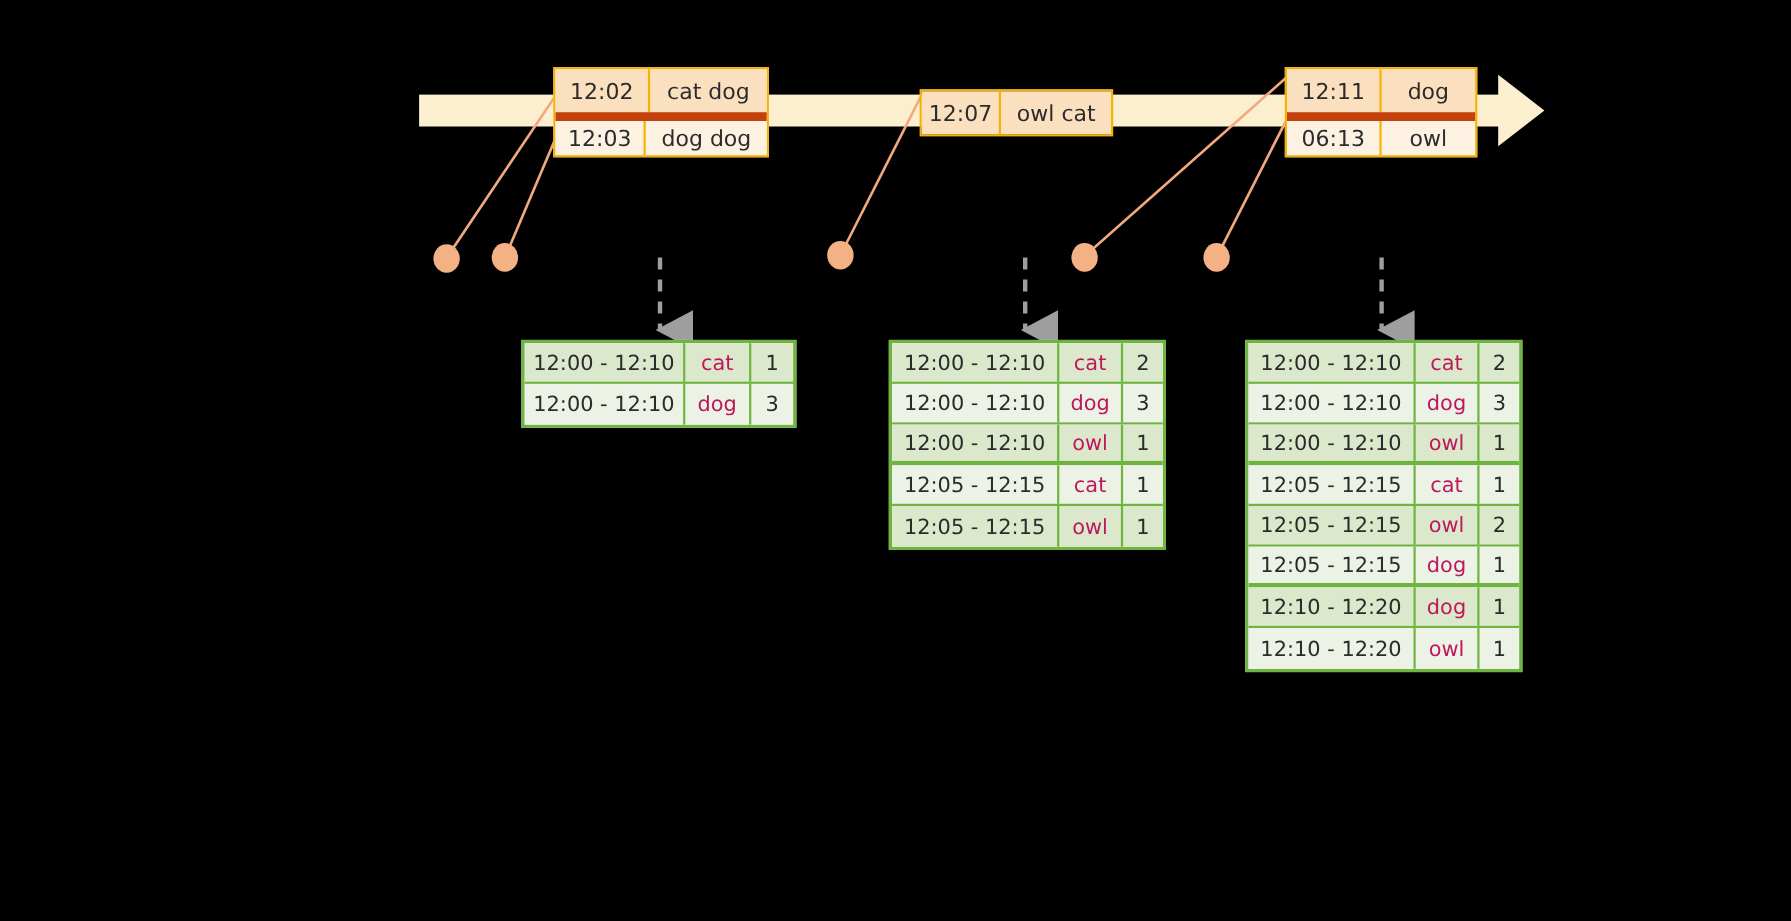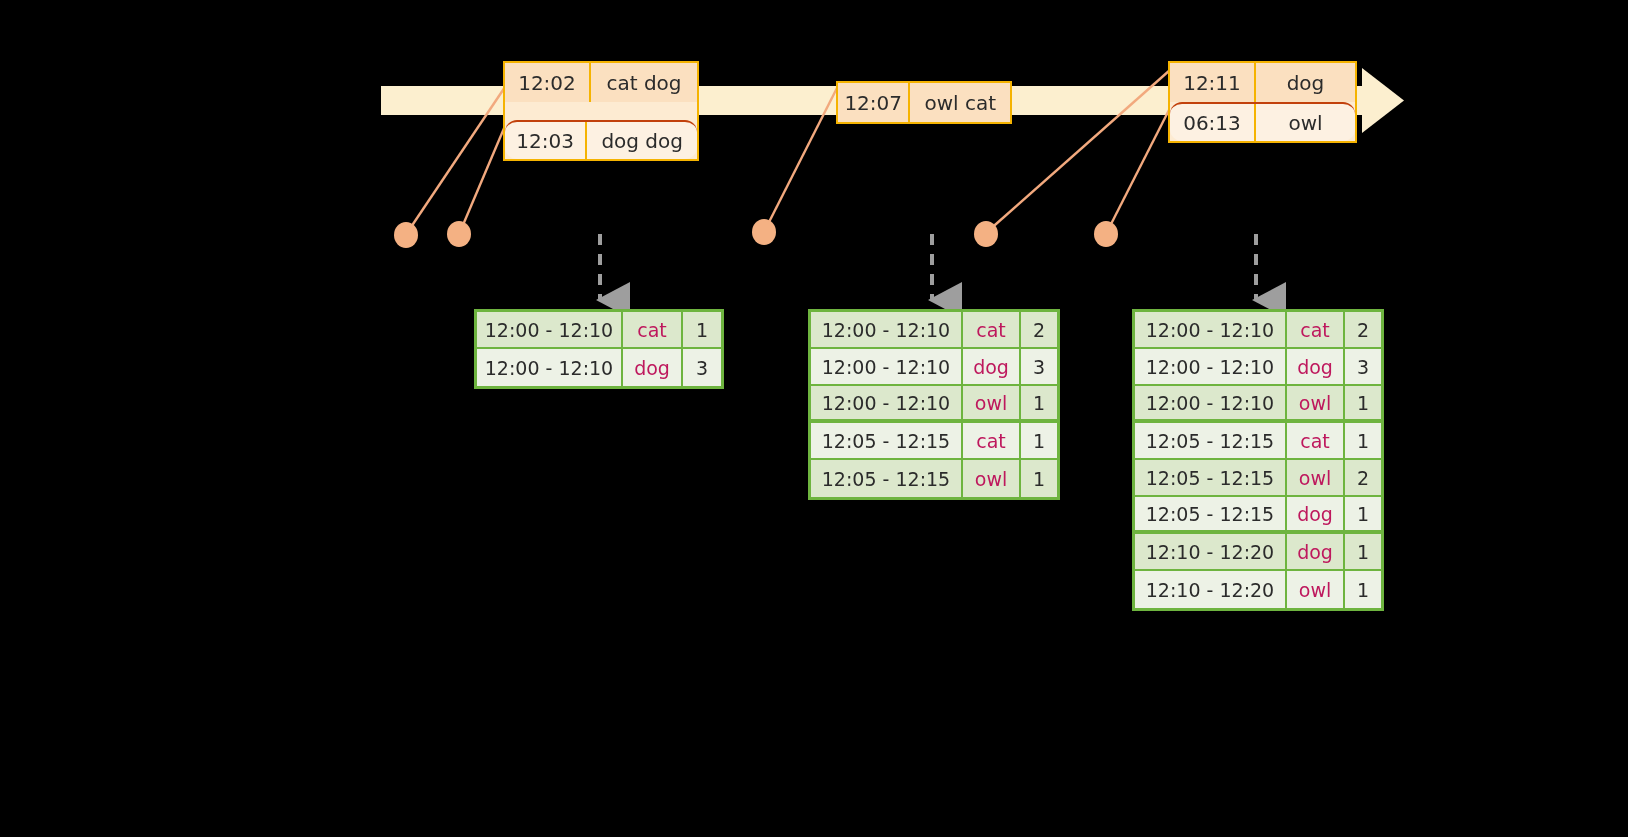--- a/index.html
+++ b/index.html
@@ -38,22 +38,21 @@
     flex-direction: column;
     z-index: 5;
   }
   .event-row {
     display: flex;
     flex-direction: row;
     height: 39px;
     box-sizing: border-box;
   }
   .event-row + .event-row {
-    border-top: 2px solid #c2410c;
-    border-radius: 12px;
+    border-top: 8px solid #c2410c;
   }
   .event-row.odd  { background: #FBE0C0; }
   .event-row.even { background: #FDF1E2; }
   .ev-time {
     width: 86px;
     border-right: 2px solid #F5B301;
     display: flex;
     align-items: center;
     justify-content: center;
     font-size: 20px;
@@ -160,39 +159,39 @@
       <ellipse cx="1106" cy="234" rx="12" ry="13"></ellipse>
     </g>
 
     <g stroke="#9E9E9E" stroke-width="4" stroke-dasharray="11 9" fill="none">
       <line x1="600" y1="234" x2="600" y2="300" marker-end="url(#downhead)"></line>
       <line x1="932" y1="234" x2="932" y2="300" marker-end="url(#downhead)"></line>
       <line x1="1256" y1="234" x2="1256" y2="300" marker-end="url(#downhead)"></line>
     </g>
   </svg>
 
-  <div class="event-box" style="left:503px; top:61px; width:196px;gap:18px;">
+  <div class="event-box" style="left:503px; top:61px; width:196px;">
     <div class="event-row odd">
       <div class="ev-time">12:02</div>
       <div class="ev-payload">cat dog</div>
     </div>
     <div class="event-row even">
       <div class="ev-time">12:03</div>
       <div class="ev-payload">dog dog</div>
     </div>
   </div>
 
   <div class="event-box" style="left:836px; top:81px; width:176px;">
     <div class="event-row odd">
       <div class="ev-time">12:07</div>
       <div class="ev-payload">owl cat</div>
     </div>
   </div>
 
-  <div class="event-box" style="left:1168px; top:61px; width:189px;">
+  <div class="event-box" style="left:1168px; top:61px; width:175px;">
     <div class="event-row odd">
       <div class="ev-time">12:11</div>
       <div class="ev-payload">dog</div>
     </div>
     <div class="event-row even">
       <div class="ev-time">06:13</div>
       <div class="ev-payload">owl</div>
     </div>
   </div>
 

